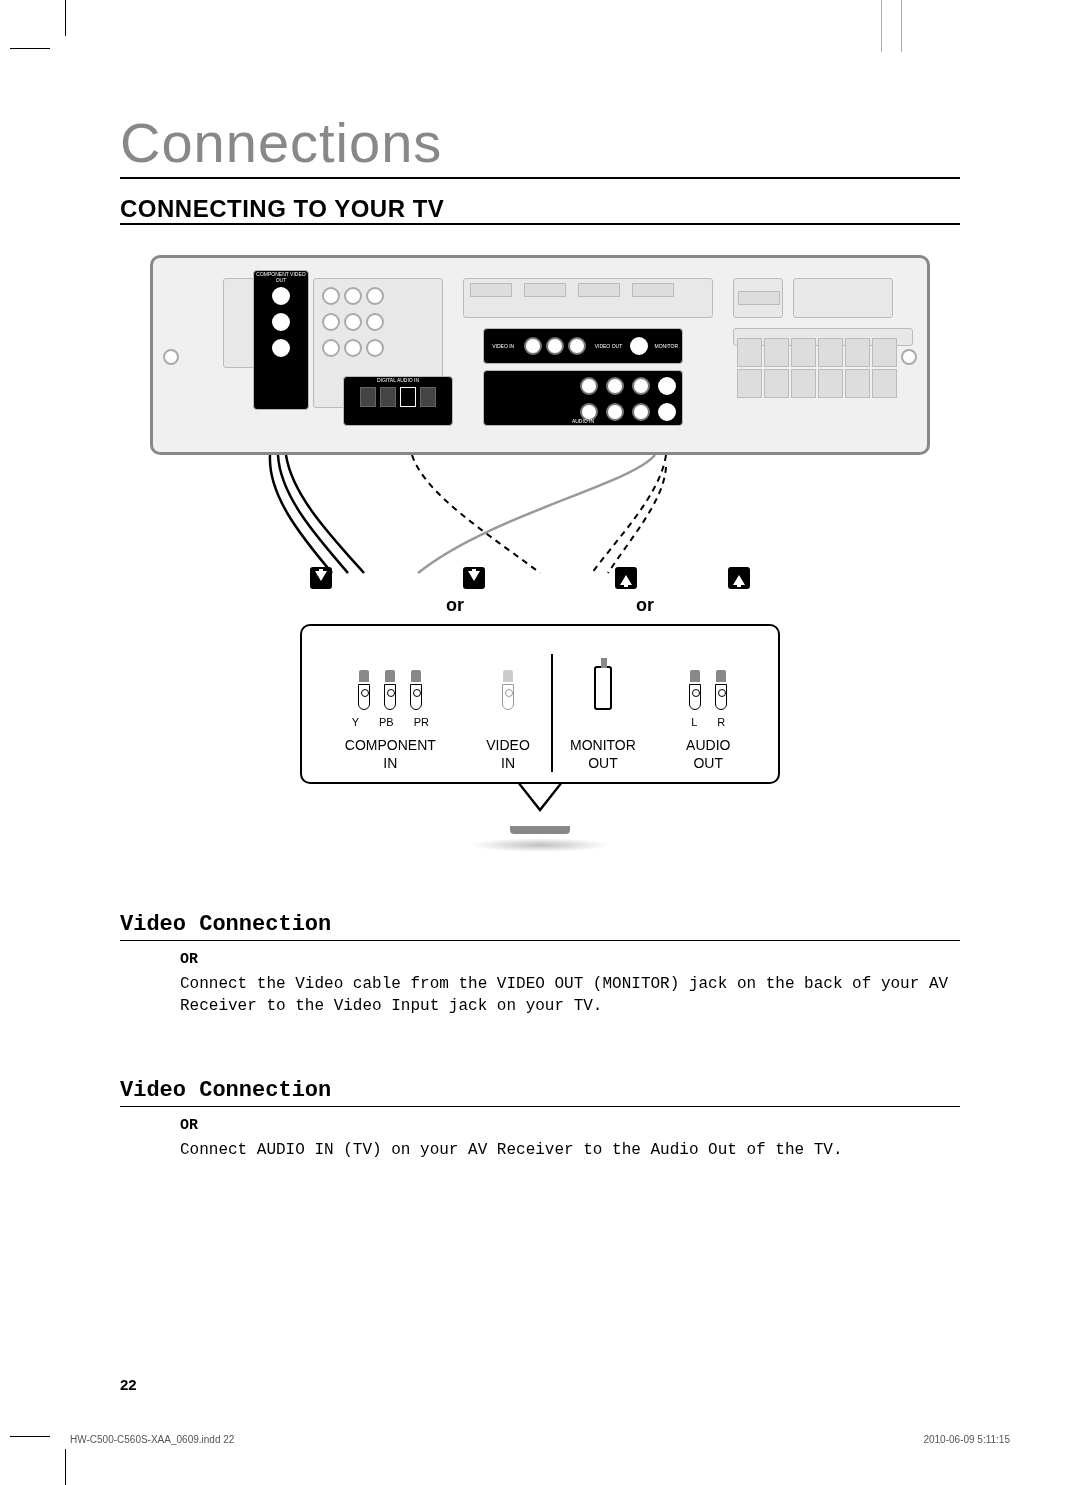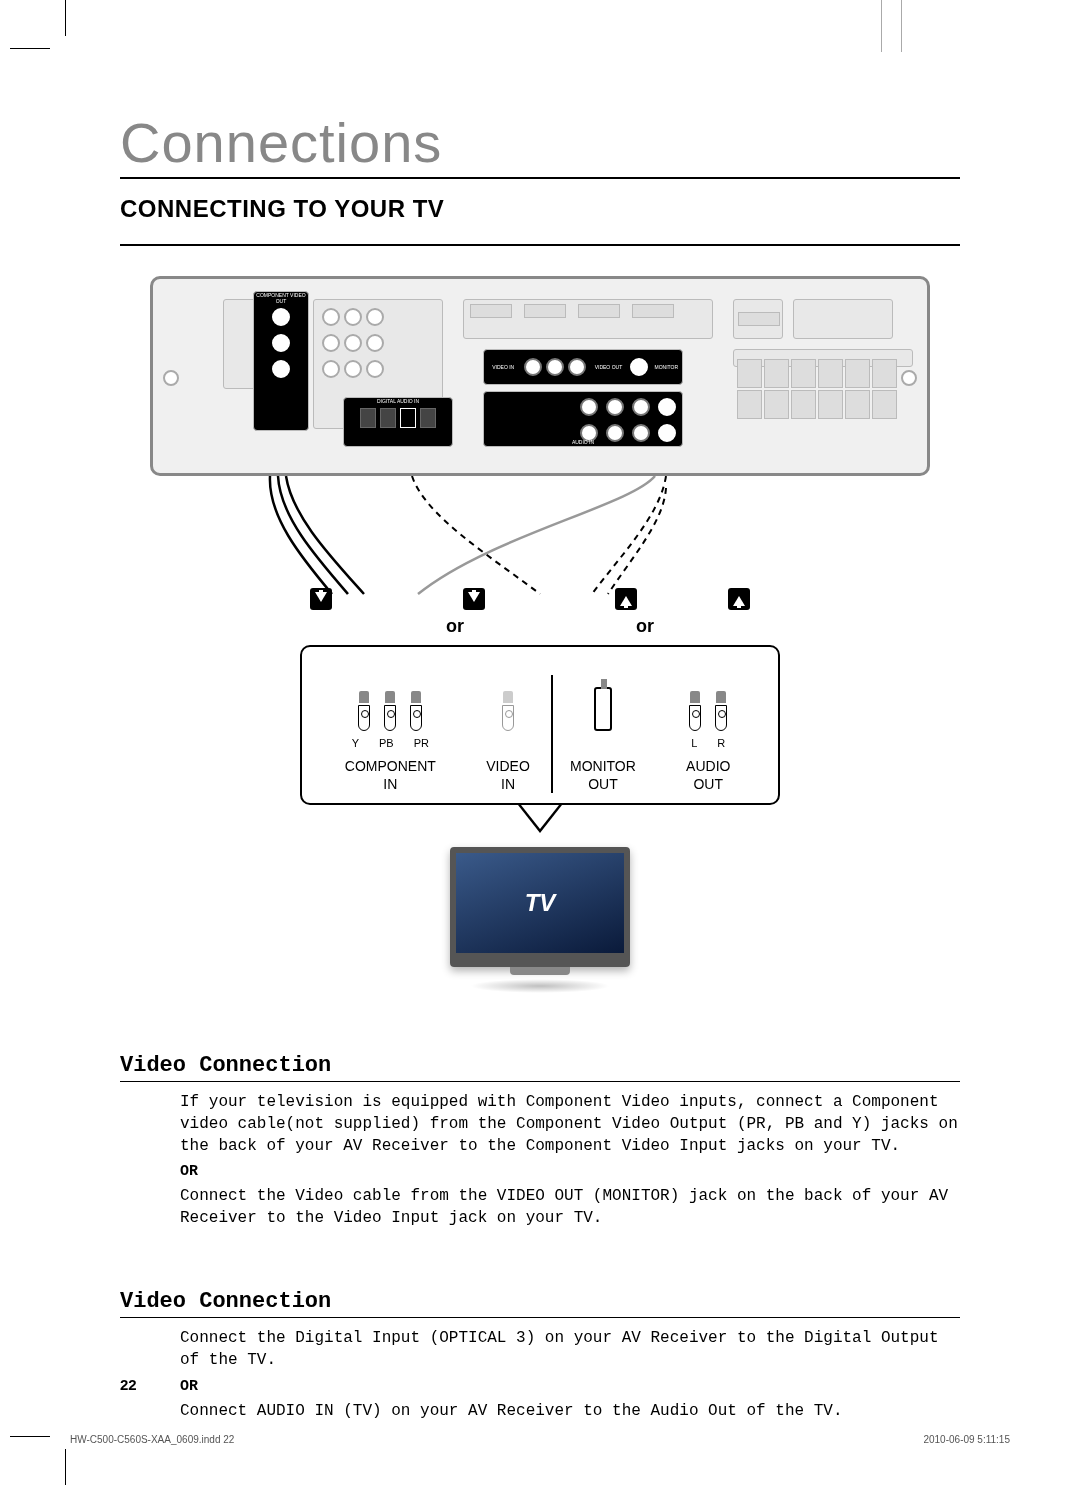--- a/index.html
+++ b/index.html
@@ -26,21 +26,21 @@
     color: #888;
     border-bottom: 2px solid #000;
     padding-bottom: 2px;
     letter-spacing: 1px;
   }
   .section-heading {
     font-size: 24px;
     font-weight: 700;
     margin-top: 16px;
     border-bottom: 2px solid #000;
-    padding-bottom: 21px;
+    padding-bottom: 0;
     letter-spacing: 0.5px;
   }
 
   .diagram-wrap {
     margin: 30px 20px 0 20px;
   }
   .receiver {
     width: 780px;
     height: 200px;
     border: 3px solid #888;
@@ -343,37 +343,32 @@
         <span class="jack-label">L</span>
         <span class="jack-label">R</span>
       </div>
       <div class="port-label"><span>AUDIO</span><br><span>OUT</span></div>
     </div>
   </div>
 
   <div class="tri-down"></div>
 
   <div class="tv">
-    <div class="tv-screen">
-        <span>TV</span>
-      </div>
     <div class="tv-stand"></div>
     <div class="tv-shadow"></div>
   </div>
 </div>
 
 <div class="subsection">
   <h3 class="sub-heading">Video Connection</h3>
-  <p class="body-text">If your television is equipped with Component Video inputs, connect a Component video cable(not supplied) from the Component Video Output (PR, PB and Y) jacks on the back of your AV Receiver to the Component Video Input jacks on your TV.</p>
   <p class="or-text">OR</p>
   <p class="body-text">Connect the Video cable from the VIDEO OUT (MONITOR) jack on the back of your AV Receiver to the Video Input jack on your TV.</p>
 </div>
 
 <div class="subsection">
   <h3 class="sub-heading">Video Connection</h3>
-  <p class="body-text">Connect the Digital Input (OPTICAL 3) on your AV Receiver to the Digital Output of the TV.</p>
   <p class="or-text">OR</p>
   <p class="body-text">Connect AUDIO IN (TV) on your AV Receiver to the Audio Out of the TV.</p>
 </div>
 
 <div class="page-number">22</div>
 <div class="footer-left">HW-C500-C560S-XAA_0609.indd   22</div>
 <div class="footer-right">2010-06-09   5:11:15</div>
 
 </body></html>

